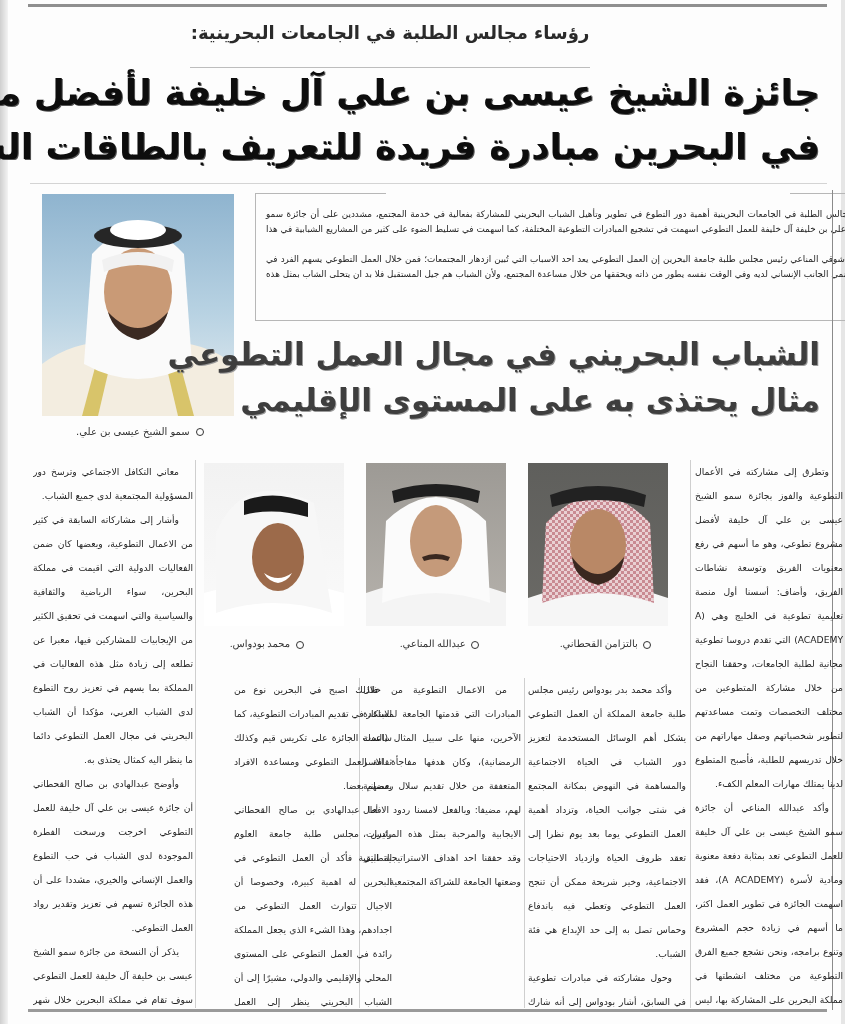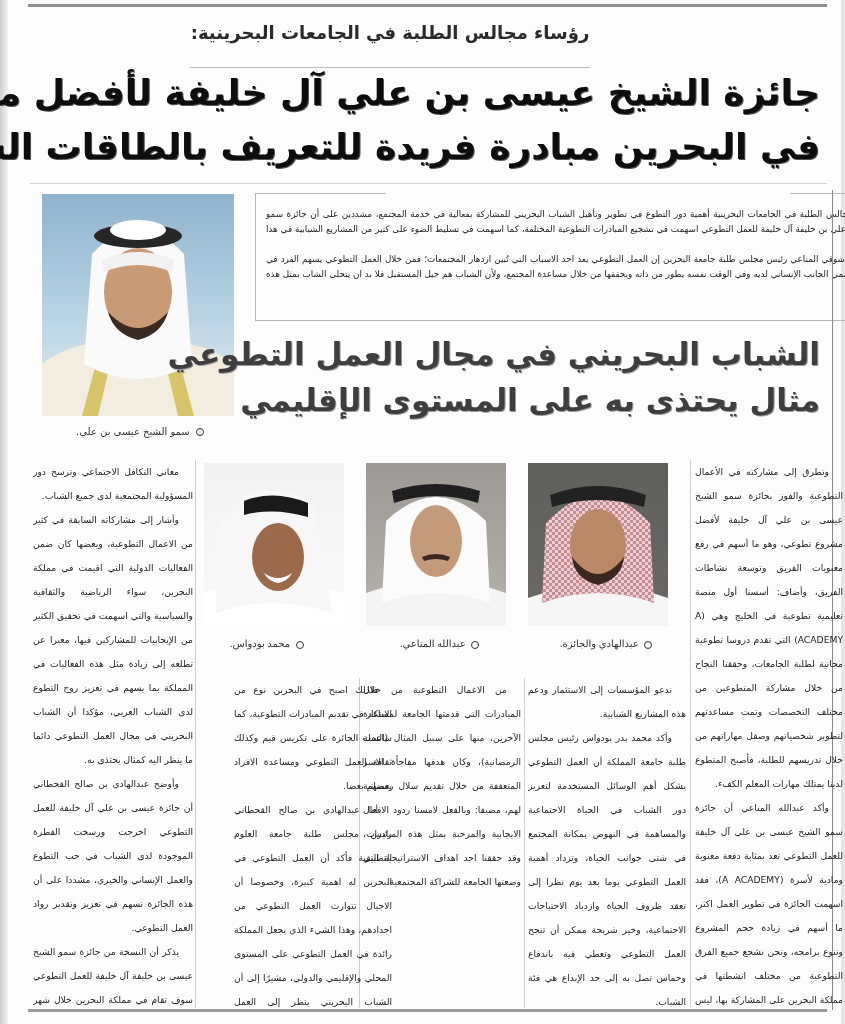--- a/index.html
+++ b/index.html
@@ -131,37 +131,36 @@
     <path d="M0 163 L0 130 Q70 110 140 130 L140 163 Z" fill="#ffffff"></path>
     <path d="M12 70 Q40 5 110 40 L128 150 Q70 130 12 150 Z" fill="#f7f7f7"></path>
     <ellipse cx="74" cy="94" rx="26" ry="34" fill="#9c6a4a"></ellipse>
     <path d="M60 110 Q74 120 88 110 Q84 118 74 120 Q64 118 60 110 Z" fill="#ffffff"></path>
     <path d="M40 38 Q70 26 104 40 L104 54 Q70 44 40 52 Z" fill="#1a1a1a"></path>
   </svg>
 </div>
 
 <div class="portrait-caption pc1">
   <span class="caption-bullet"></span>
-  <span>عبدالهادي والجائزة.</span>
+  <span>بالتزامن القحطاني.</span>
 </div>
 <div class="portrait-caption pc2">
   <span class="caption-bullet"></span>
   <span>عبدالله المناعي.</span>
 </div>
 <div class="portrait-caption pc3">
   <span class="caption-bullet"></span>
   <span>محمد بودواس.</span>
 </div>
 
 <div class="col c1">
   <p>وتطرق إلى مشاركته في الأعمال التطوعية والفوز بجائزة سمو الشيخ عيسى بن علي آل خليفة لأفضل مشروع تطوعي، وهو ما أسهم في رفع معنويات الفريق وتوسعة نشاطات الفريق، وأضاف: أسسنا أول منصة تعليمية تطوعية في الخليج وهي (A ACADEMY) التي تقدم دروسا تطوعية مجانية لطلبة الجامعات، وحققنا النجاح من خلال مشاركة المتطوعين من مختلف التخصصات وتمت مساعدتهم لتطوير شخصياتهم وصقل مهاراتهم من خلال تدريسهم للطلبة، فأصبح المتطوع لدينا يمتلك مهارات المعلم الكفء.</p>
   <p>وأكد عبدالله المناعي أن جائزة سمو الشيخ عيسى بن علي آل خليفة للعمل التطوعي تعد بمثابة دفعة معنوية ومادية لأسرة (A ACADEMY)، فقد اسهمت الجائزة في تطوير العمل اكثر، ما أسهم في زيادة حجم المشروع وتنوع برامجه، ونحن نشجع جميع الفرق التطوعية من مختلف انشطتها في مملكة البحرين على المشاركة بها، ليس للفوز فقط بل للتعرف على طاقات شبابية هائلة تخدم المجتمع، والجائزة هي منصة لإبراز الفرق التطوعية، وبدورنا كفائزين بالمركز الأول في الجائزة من قبل</p>
 </div>
 <div class="col c2">
-  <p>ندعو المؤسسات إلى الاستثمار ودعم هذه المشاريع الشبابية.</p>
   <p>وأكد محمد بدر بودواس رئيس مجلس طلبة جامعة المملكة أن العمل التطوعي يشكل أهم الوسائل المستخدمة لتعزيز دور الشباب في الحياة الاجتماعية والمساهمة في النهوض بمكانة المجتمع في شتى جوانب الحياة، وتزداد أهمية العمل التطوعي يوما بعد يوم نظرا إلى تعقد ظروف الحياة وازدياد الاحتياجات الاجتماعية، وخير شريحة ممكن أن تنجح العمل التطوعي وتعطي فيه باندفاع وحماس تصل به إلى حد الإبداع هي فئة الشباب.</p>
   <p>وحول مشاركته في مبادرات تطوعية في السابق، أشار بودواس إلى أنه شارك في عدد</p>
 </div>
 <div class="col c3">
   <p>من الاعمال التطوعية من خلال المبادرات التي قدمتها الجامعة لمساعدة الآخرين، منها على سبيل المثال (السلة الرمضانية)، وكان هدفها مفاجأة الاسر المتعففة من خلال تقديم سلال رمضانية لهم، مضيفا: وبالفعل لامسنا ردود الافعال الايجابية والمرحبة بمثل هذه المبادرات، وقد حققنا احد اهداف الاستراتيجية التي وضعتها الجامعة للشراكة المجتمعية.</p>
 </div>
 <div class="col c4">
   <p>فلذلك اصبح في البحرين نوع من الابتكار في تقديم المبادرات التطوعية، كما ساعدت الجائزة على تكريس قيم وكذلك ثقافة العمل التطوعي ومساعدة الافراد بعضهم بعضا.</p>
   <p>أما عبدالهادي بن صالح القحطاني رئيس مجلس طلبة جامعة العلوم التطبيقية فأكد أن العمل التطوعي في البحرين له اهمية كبيرة، وخصوصا أن الاجيال تتوارث العمل التطوعي من اجدادهم، وهذا الشيء الذي يجعل المملكة رائدة في العمل التطوعي على المستوى المحلي والإقليمي والدولي، مشيرًا إلى أن الشباب البحريني ينظر إلى العمل التطوعي كجزء رئيسي ومهم في الشخصية البحرينية، وخصوصا ان هذه الاعمال التطوعية تجسد</p>
 </div>

